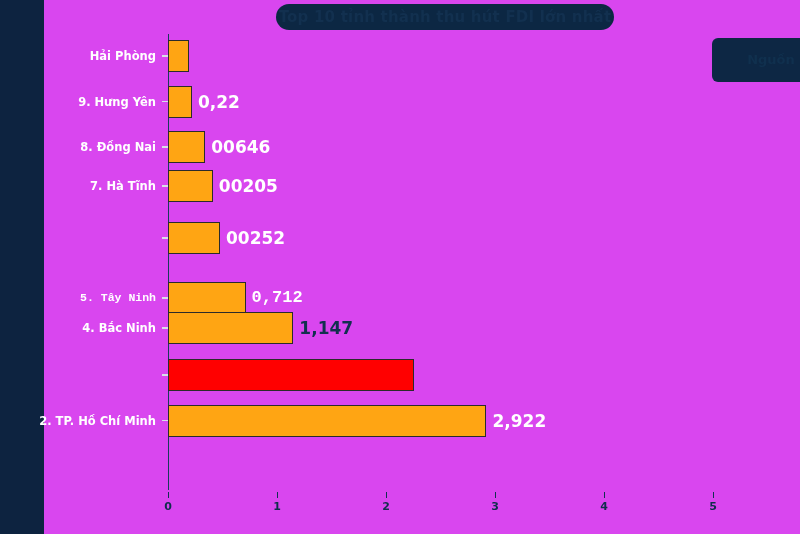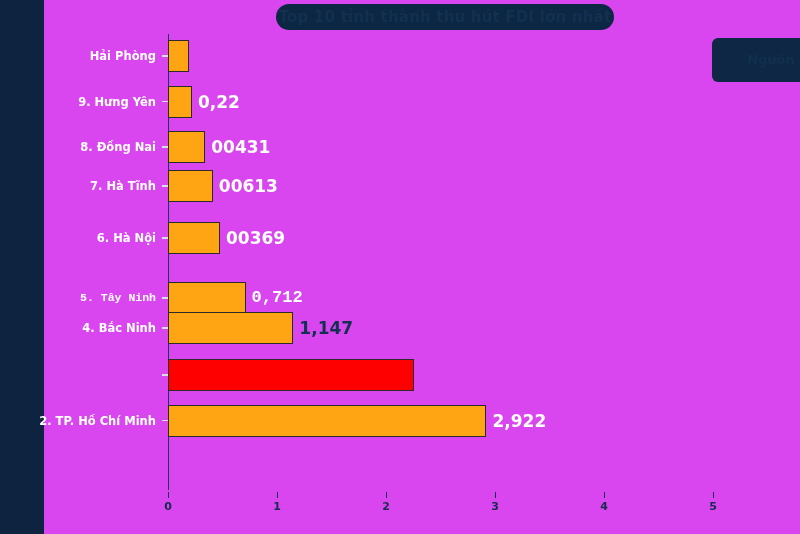--- a/index.html
+++ b/index.html
@@ -145,33 +145,32 @@
       <div class="row" style="top: 79.6px;">
         <div class="cat-label">9. Hưng Yên</div>
         <div class="tick"></div>
         <div class="bar" style="width: 23.98px;"></div>
         <div class="val-label" style="left: 153.98px;">0,22</div>
       </div>
       <div class="row" style="top: 125.2px;">
         <div class="cat-label">8. Đồng Nai</div>
         <div class="tick"></div>
         <div class="bar" style="width: 37.278px;"></div>
-        <div class="val-label" style="left: 167.278px;">00431</div>
+        <div class="val-label" style="left: 167.278px;">00646</div>
       </div>
       <div class="row" style="top: 164px;">
         <div class="cat-label">7. Hà Tĩnh</div>
         <div class="tick"></div>
         <div class="bar" style="width: 44.799px;"></div>
-        <div class="val-label" style="left: 174.799px;">00613</div>
+        <div class="val-label" style="left: 174.799px;">00205</div>
       </div>
       <div class="row" style="top: 216.4px;">
-        <div class="cat-label">6. Hà Nội</div>
         <div class="tick"></div>
         <div class="bar" style="width: 51.993px;"></div>
-        <div class="val-label" style="left: 181.993px;">00369</div>
+        <div class="val-label" style="left: 181.993px;">00252</div>
       </div>
       <div class="row" style="top: 276px; font-family: Liberation Mono, monospace;">
         <div class="cat-label">5. Tây Ninh</div>
         <div class="tick"></div>
         <div class="bar" style="width: 77.608px;"></div>
         <div class="val-label" style="left: 207.608px;">0,712</div>
       </div>
       <div class="row" style="top: 306px;">
         <div class="cat-label">4. Bắc Ninh</div>
         <div class="tick"></div>

